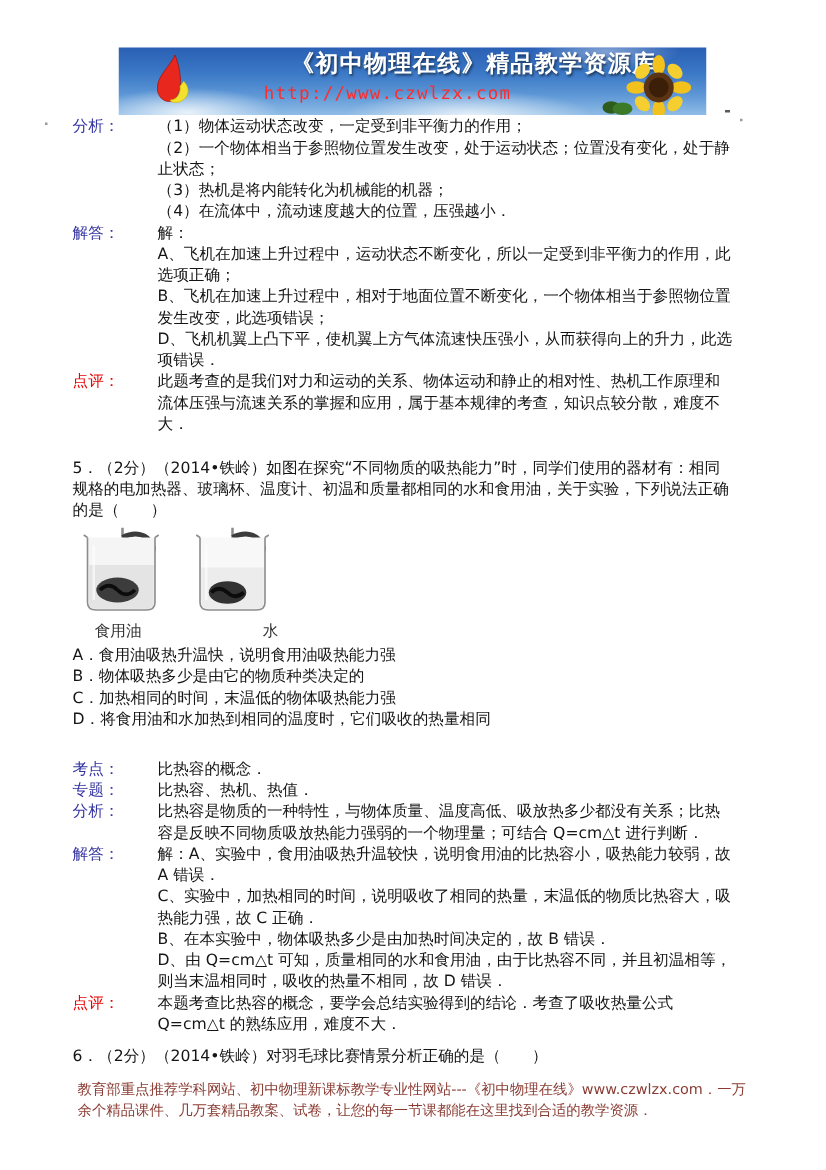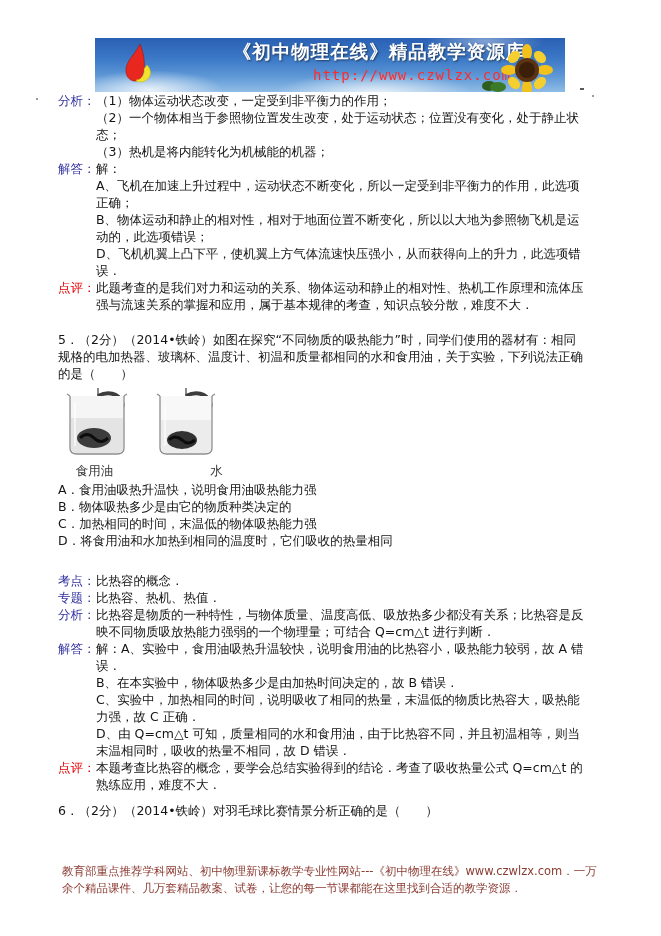--- a/index.html
+++ b/index.html
@@ -20,34 +20,34 @@
   .cloud.c1 { left:-20px; bottom:-18px; width:150px; height:40px; }
   .cloud.c2 { left:180px; bottom:-22px; width:200px; height:42px; }
   .cloud.c3 { left:330px; top:-12px; width:120px; height:30px; opacity:.5; }
   .banner-logo { position:absolute; left:22px; top:5px; }
   .banner-title {
     position:absolute; left:108px; top:5px; width:352px; text-align:center;
     color:#ffffff; font-weight:bold; font-size:18.5px; letter-spacing:1px;
     text-shadow:1px 1px 2px rgba(0,0,0,.55); white-space:nowrap;
   }
   .banner-url {
-    position:absolute; left:106px; top:29px; width:310px; text-align:right;
+    position:absolute; left:116px; top:29px; width:310px; text-align:left;
     font-family:"DejaVu Sans Mono","Liberation Mono",monospace;
     font-size:14px; letter-spacing:1px; white-space:nowrap;
   }
   .sunflower { position:absolute; right:12px; bottom:-8px; }
   .leaves { position:absolute; right:58px; bottom:-4px; }
 
   
   .content { position:absolute; left:58px; top:92px; width:528px; }
   .row { display:flex; align-items:flex-start; }
   .lbl { flex:0 0 38px; white-space:nowrap; }
   .lbl.blue { color:#3333a0; }
   .lbl.red  { color:#e60000; }
-  .bd { flex:1; min-width:0; }
+  .bd { flex:1; min-width:0;margin-left:30px; }
 
   .stem { margin-top:18px; }
   .figure { margin:6px 0 0 2px; width:200px; }
   .fig-labels { display:flex; width:190px; color:#333;gap:36px; }
   .fig-labels span { display:block; text-align:center; }
   .fig-labels .fl1 { width:72px; }
   .fig-labels .fl2 { width:70px; margin-left:18px; }
   .options { margin-top:2px; }
   .meta { margin-top:23px; }
   .q6 { margin-top:9px; }
@@ -111,29 +111,30 @@
   <div class="stray-dot-r"></div>
 
   <div class="content">
 
     <div class="row">
       <span class="lbl blue">分析：</span>
       <div class="bd">
         <div>（1）物体运动状态改变，一定受到非平衡力的作用；</div>
         <div>（2）一个物体相当于参照物位置发生改变，处于运动状态；位置没有变化，处于静止状态；</div>
         <div>（3）热机是将内能转化为机械能的机器；</div>
+        <div>（4）在流体中，流动速度越大的位置，压强越小．</div>
       </div>
     </div>
 
     <div class="row">
       <span class="lbl blue">解答：</span>
       <div class="bd">
         <div>解：</div>
         <div>A、飞机在加速上升过程中，运动状态不断变化，所以一定受到非平衡力的作用，此选项正确；</div>
-        <div>B、物体运动和静止的相对性，相对于地面位置不断变化，所以以大地为参照物飞机是运动的，此选项错误；</div>
+        <div>B、飞机在加速上升过程中，相对于地面位置不断变化，一个物体相当于参照物位置发生改变，此选项错误；</div>
         <div>D、飞机机翼上凸下平，使机翼上方气体流速快压强小，从而获得向上的升力，此选项错误．</div>
       </div>
     </div>
 
     <div class="row">
       <span class="lbl red">点评：</span>
       <div class="bd">此题考查的是我们对力和运动的关系、物体运动和静止的相对性、热机工作原理和流体压强与流速关系的掌握和应用，属于基本规律的考查，知识点较分散，难度不大．</div>
     </div>
 
     <div class="stem">5．（2分）（2014•铁岭）如图在探究“不同物质的吸热能力”时，同学们使用的器材有：相同规格的电加热器、玻璃杯、温度计、初温和质量都相同的水和食用油，关于实验，下列说法正确的是（　　）</div>
@@ -186,22 +187,22 @@
         <div class="bd">比热容、热机、热值．</div>
       </div>
       <div class="row">
         <span class="lbl blue">分析：</span>
         <div class="bd">比热容是物质的一种特性，与物体质量、温度高低、吸放热多少都没有关系；比热容是反映不同物质吸放热能力强弱的一个物理量；可结合 Q=cm△t 进行判断．</div>
       </div>
       <div class="row">
         <span class="lbl blue">解答：</span>
         <div class="bd">
           <div>解：A、实验中，食用油吸热升温较快，说明食用油的比热容小，吸热能力较弱，故 A 错误．</div>
+          <div>C、实验中，加热相同的时间，说明吸收了相同的热量，末温低的物质比热容大，吸热能力强，故 C 正确．</div>
           <div>B、在本实验中，物体吸热多少是由加热时间决定的，故 B 错误．</div>
-          <div>C、实验中，加热相同的时间，说明吸收了相同的热量，末温低的物质比热容大，吸热能力强，故 C 正确．</div>
           <div>D、由 Q=cm△t 可知，质量相同的水和食用油，由于比热容不同，并且初温相等，则当末温相同时，吸收的热量不相同，故 D 错误．</div>
         </div>
       </div>
       <div class="row">
         <span class="lbl red">点评：</span>
         <div class="bd">本题考查比热容的概念，要学会总结实验得到的结论．考查了吸收热量公式 Q=cm△t 的熟练应用，难度不大．</div>
       </div>
     </div>
 
     <div class="q6">6．（2分）（2014•铁岭）对羽毛球比赛情景分析正确的是（　　）</div>

